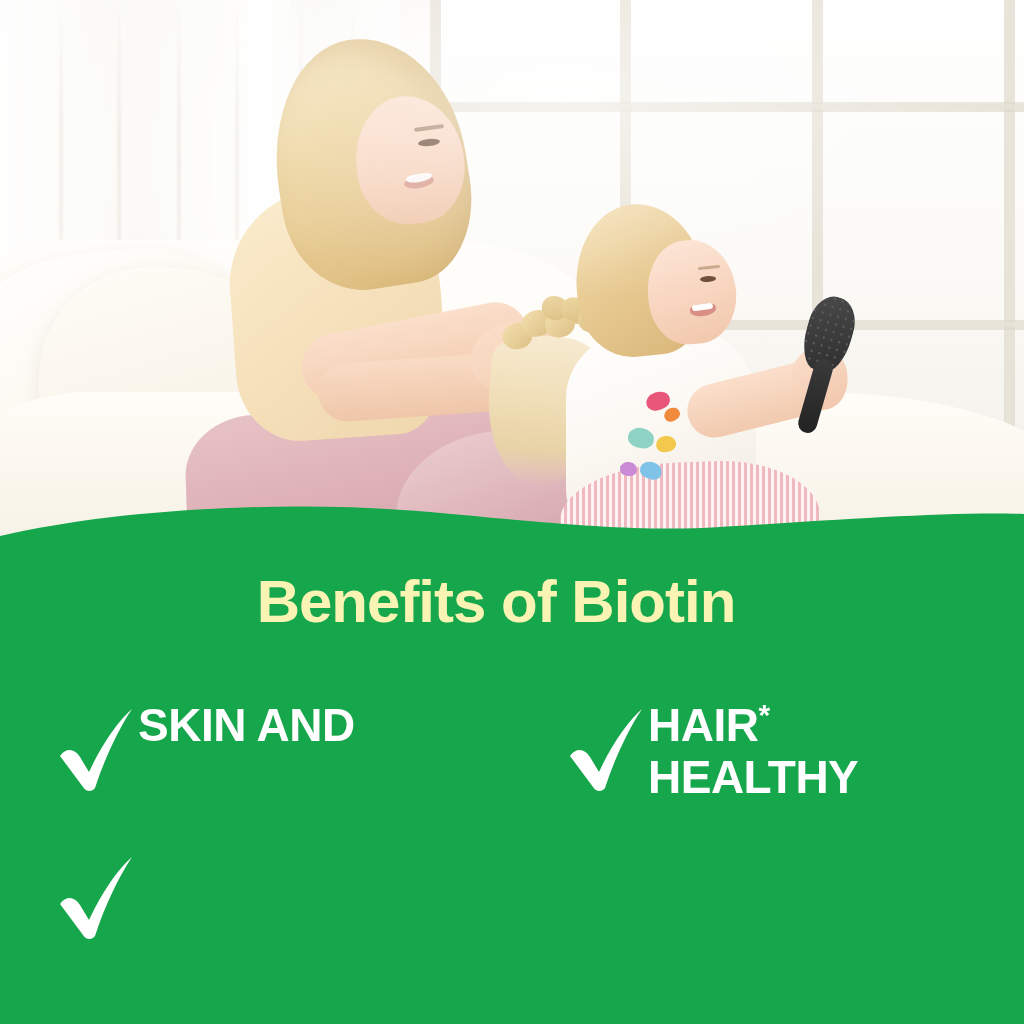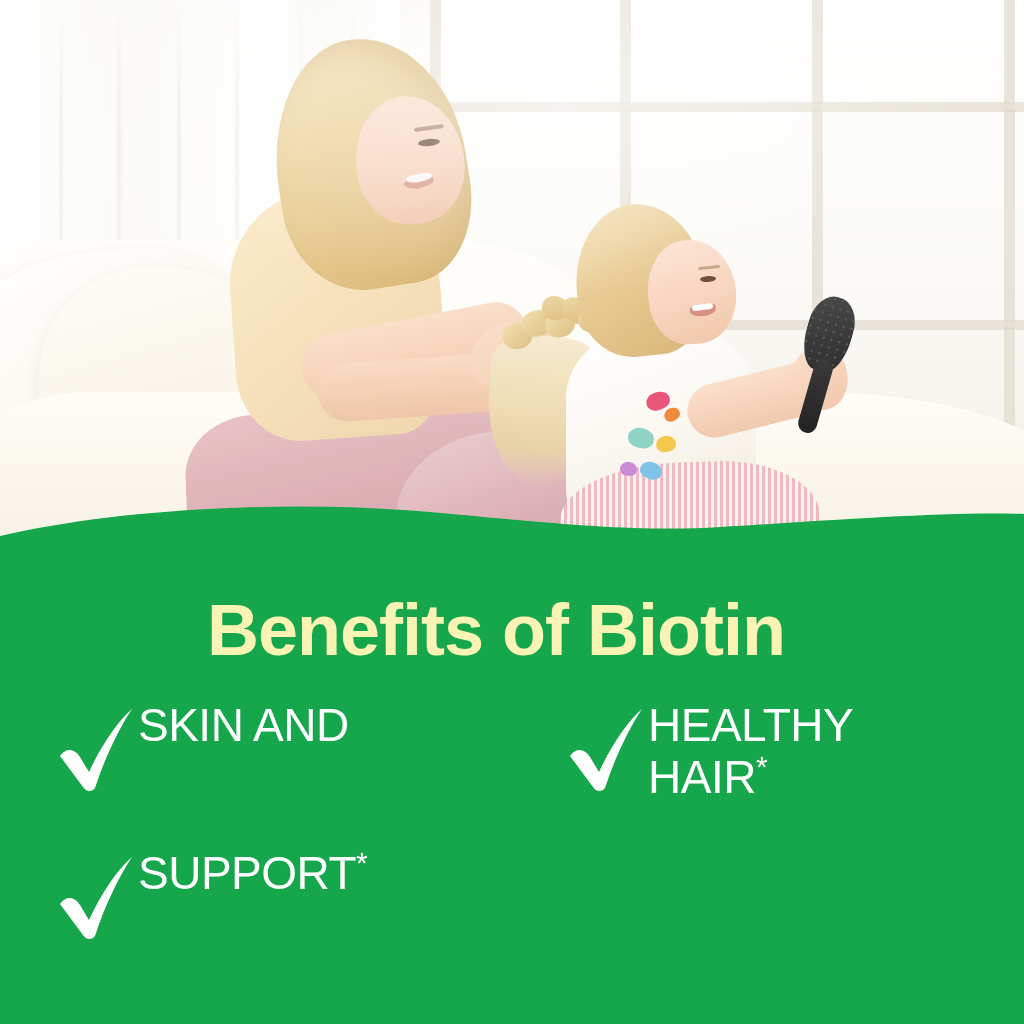--- a/index.html
+++ b/index.html
@@ -363,27 +363,27 @@
 
   .panel-content {
     position: absolute;
     left: 0; top: 560px;
     width: 1024px;
     height: 464px;
   }
 
   .title {
     position: absolute;
-    left: 0; top: 34px;
+    left: 0; top: 12px;
     width: 992px;
     text-align: center;
     color: #faf4b4;
     font-family: "Liberation Sans", sans-serif;
     font-weight: bold;
-    font-size: 72px;
+    font-size: 60px;
     letter-spacing: -1px;
     line-height: 1;
     white-space: nowrap;
   }
 
   .benefits {
     position: absolute;
     left: 56px; top: 138px;
     width: 928px;
     display: grid;
@@ -396,21 +396,21 @@
   }
   .check {
     flex: 0 0 auto;
     width: 82px;
     margin-top: 6px;
   }
   .check svg { display: block; }
   .benefit-text {
     color: #ffffff;
     font-family: "Liberation Sans", sans-serif;
-    font-weight: normal;
+    font-weight: bold;
     font-size: 46px;
     line-height: 1.12;
     letter-spacing: -.5px;
     text-transform: uppercase;
     padding-top: 2px;
   }
   .benefit-text .ast {
     font-size: 30px;
     vertical-align: super;
     line-height: 0;
@@ -531,33 +531,32 @@
       </div>
 
       <div class="benefit">
         <span class="check">
           <svg width="82" height="88" viewBox="0 0 82 88">
             <path d="M4,52 C10,44 18,44 24,53 L33,68 C46,40 62,17 76,5
                      C62,26 48,56 39,84 C36,88 30,88 27,83 Z" fill="#ffffff"></path>
           </svg>
         </span>
         <span class="benefit-text">
+          <span class="bl"><span>HAIR</span><span class="ast">*</span></span>
           <span class="bl">HEALTHY</span>
-          <span class="bl"><span>HAIR</span><span class="ast">*</span></span>
         </span>
       </div>
 
       <div class="benefit">
         <span class="check">
           <svg width="82" height="88" viewBox="0 0 82 88">
             <path d="M4,52 C10,44 18,44 24,53 L33,68 C46,40 62,17 76,5
                      C62,26 48,56 39,84 C36,88 30,88 27,83 Z" fill="#ffffff"></path>
           </svg>
         </span>
         <span class="benefit-text">
-          <span class="bl"><span>SUPPORT</span><span class="ast">*</span></span>
         </span>
       </div>
 
 
     </div>
   </div>
 </div>
 
 </body></html>

